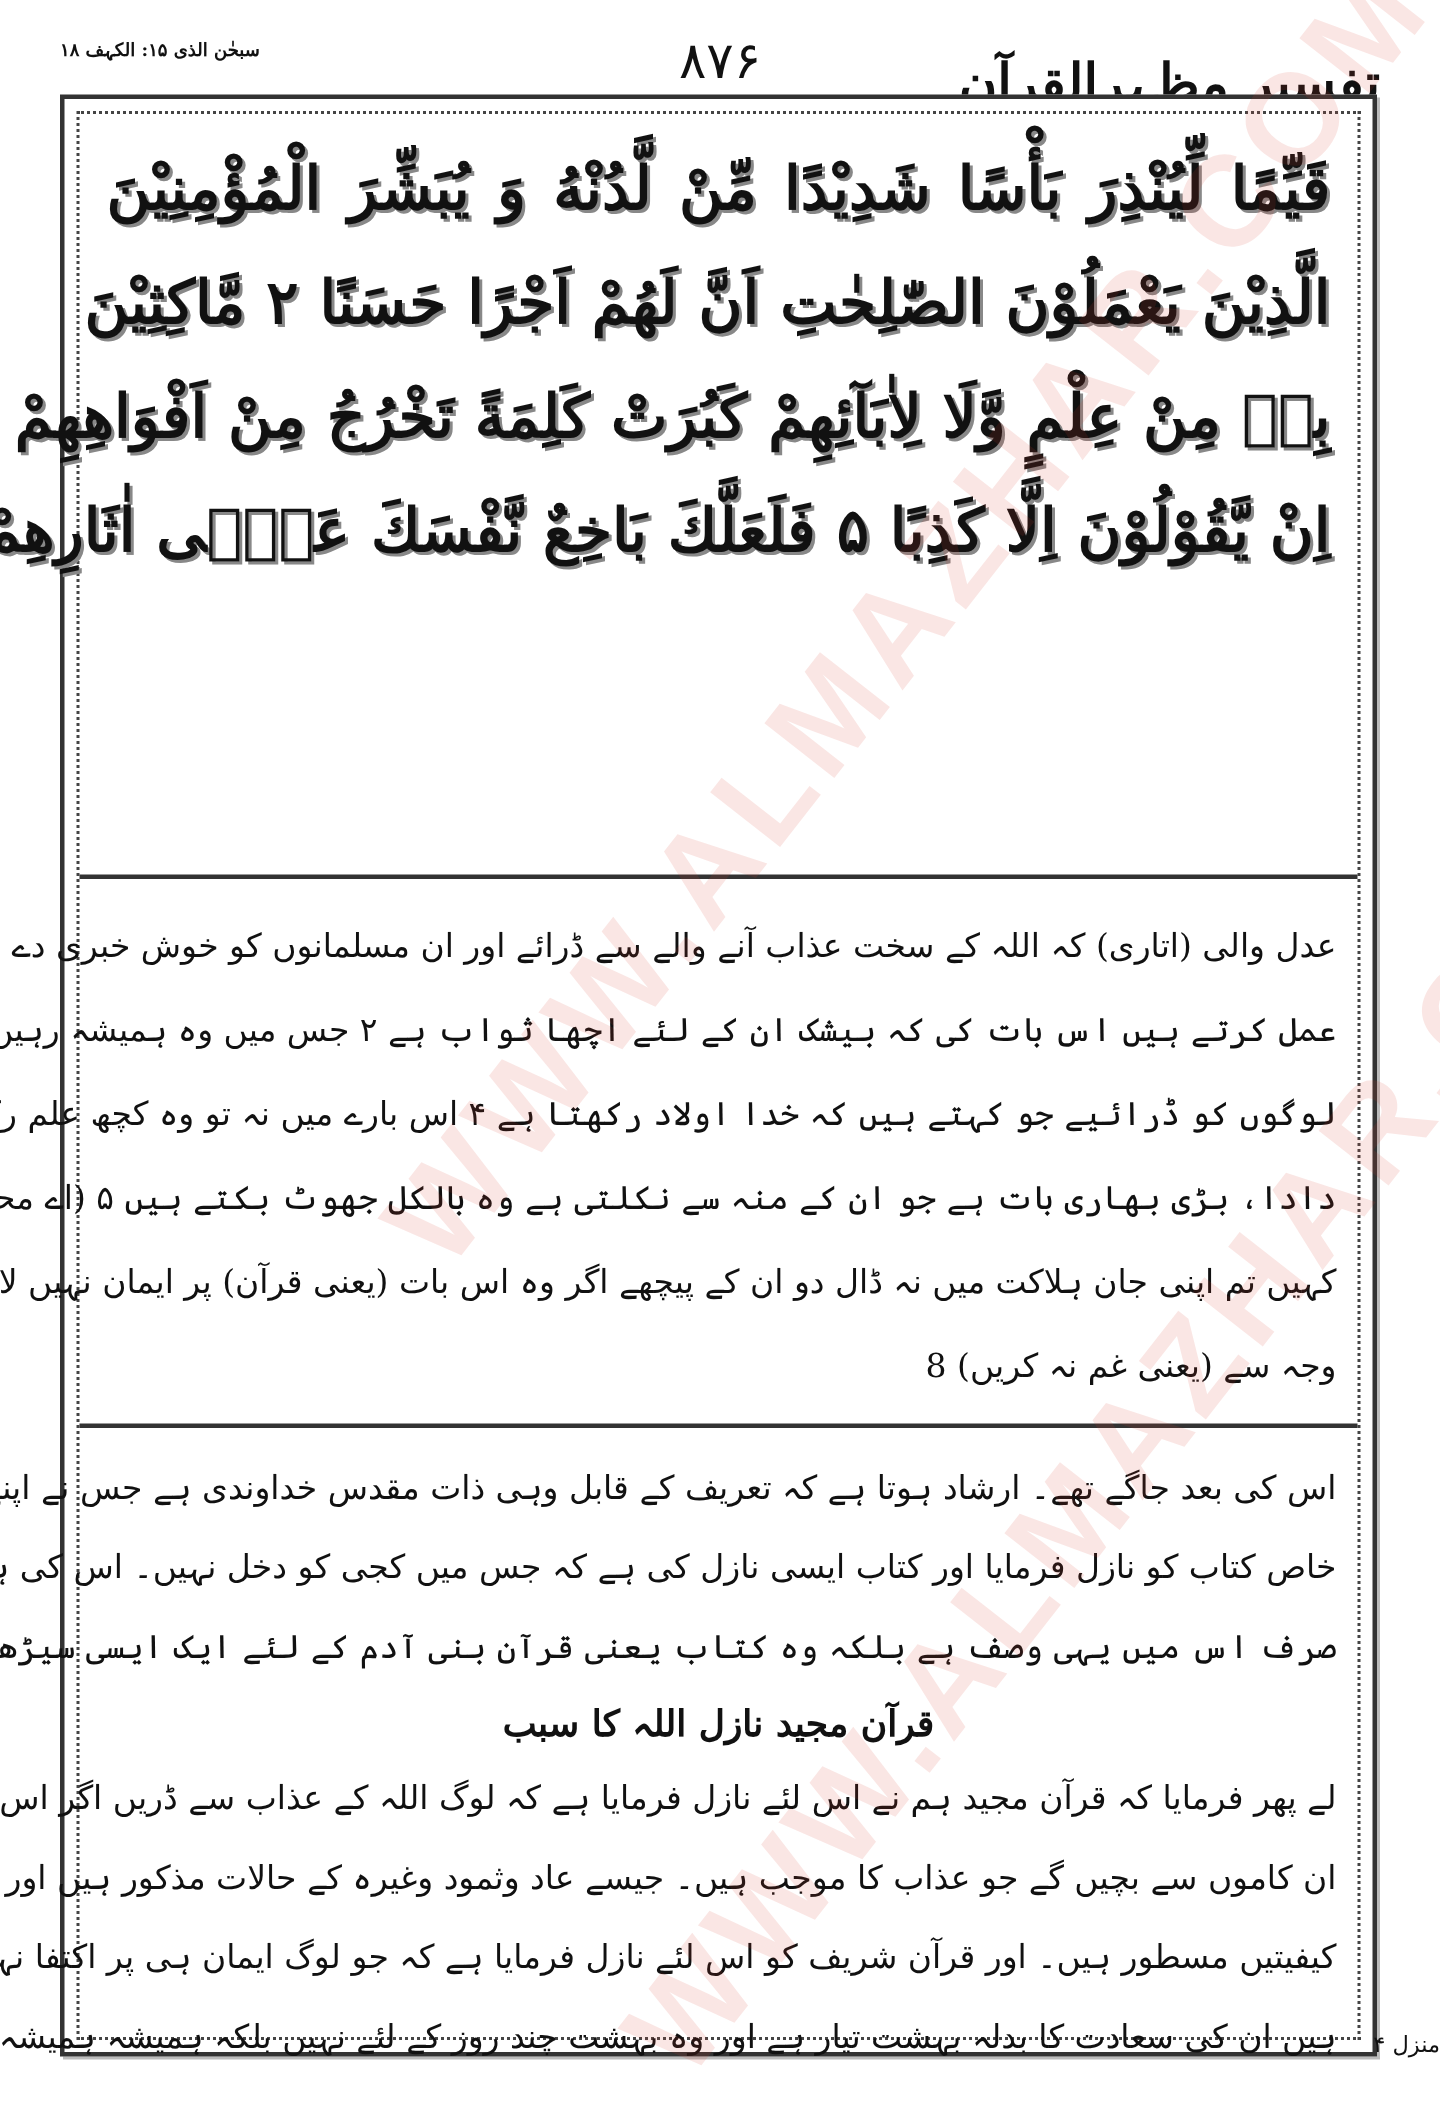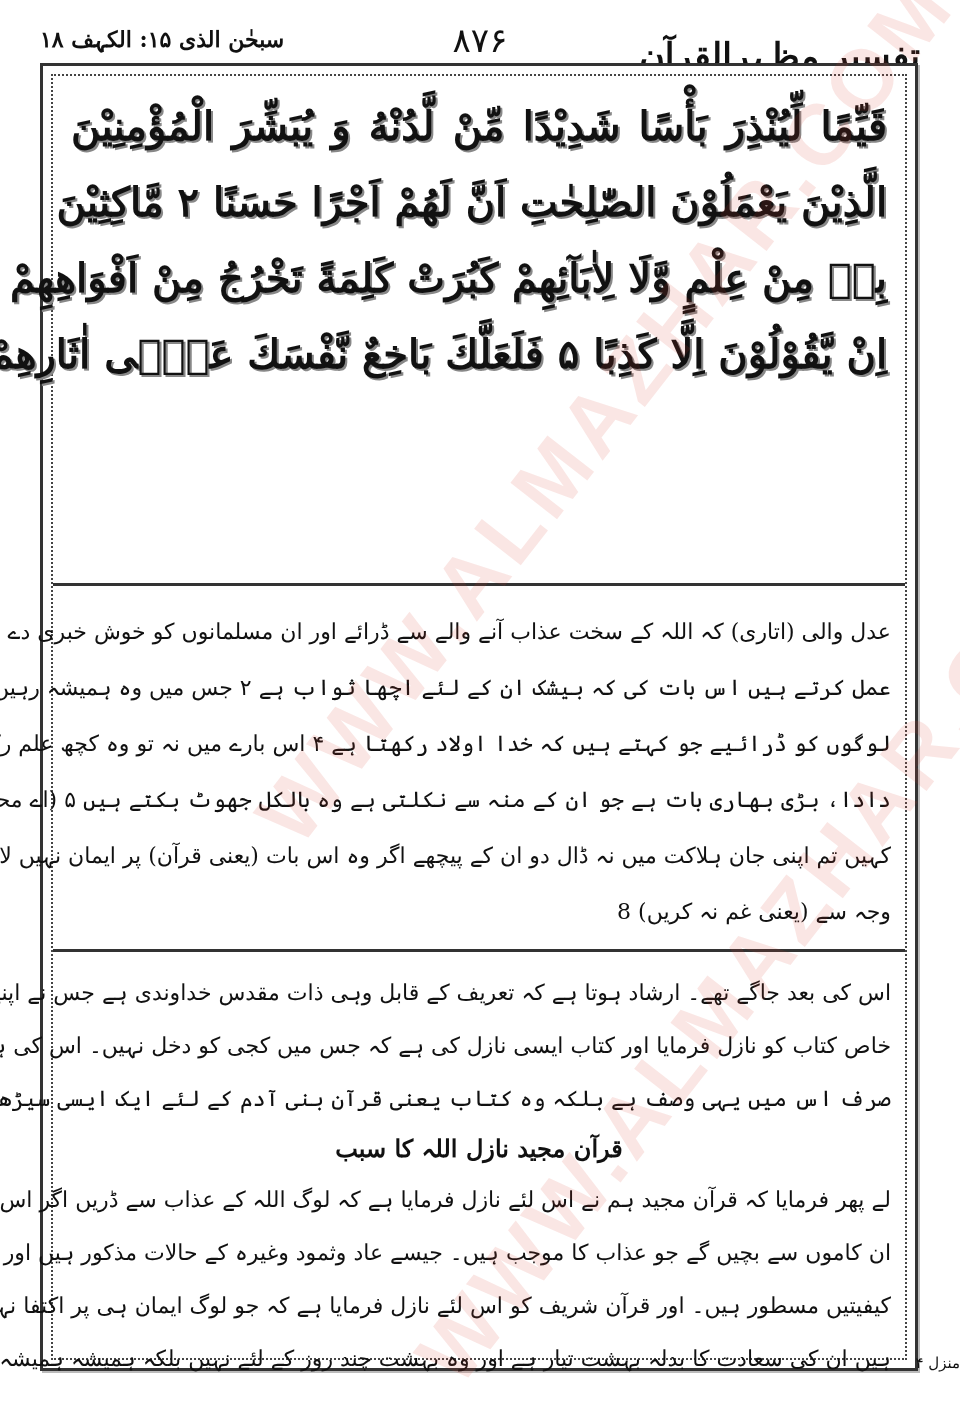--- a/index.html
+++ b/index.html
@@ -4,21 +4,21 @@
 <style>
   html, body { margin: 0; padding: 0; background: #ffffff; }
   body { width: 960px; height: 1409px; position: relative; overflow: hidden;
          font-family: "DejaVu Sans", sans-serif; color: #111; }
   .header { position: absolute; top: 18px; left: 40px; right: 40px; height: 40px;
             direction: rtl; }
   .header .title { position: absolute; right: 0; top: 17px; font-size: 35px; font-weight: bold;
                    font-family: "DejaVu Serif", serif; }
   .header .pageno { position: absolute; left: 50%; transform: translateX(-50%); top: 2px;
                     font-size: 34px; font-family: Liberation Serif, serif; }
-  .header .ref { position: absolute; left: 0; top: 8px; font-size: 22px; font-weight: bold;
+  .header .ref { position: absolute; left: 0; top: 8px; font-size: 12px; font-weight: bold;
                  font-family: "DejaVu Serif", serif; }
 
   .frame-outer { position: absolute; top: 63px; left: 40px; width: 872px; height: 1302px;
                  border: 3px solid #333; box-shadow: 2px 2px 0 #bbb; background: #fff; }
   .frame-inner { position: absolute; top: 8px; left: 8px; right: 8px; bottom: 8px;
                  border: 2px dotted #444; }
 
   .section { position: absolute; left: 0; right: 0; direction: rtl; }
   .verses { top: 0; height: 505px; }
   .translation { top: 507px; height: 363px; border-top: 3px solid #333; }

